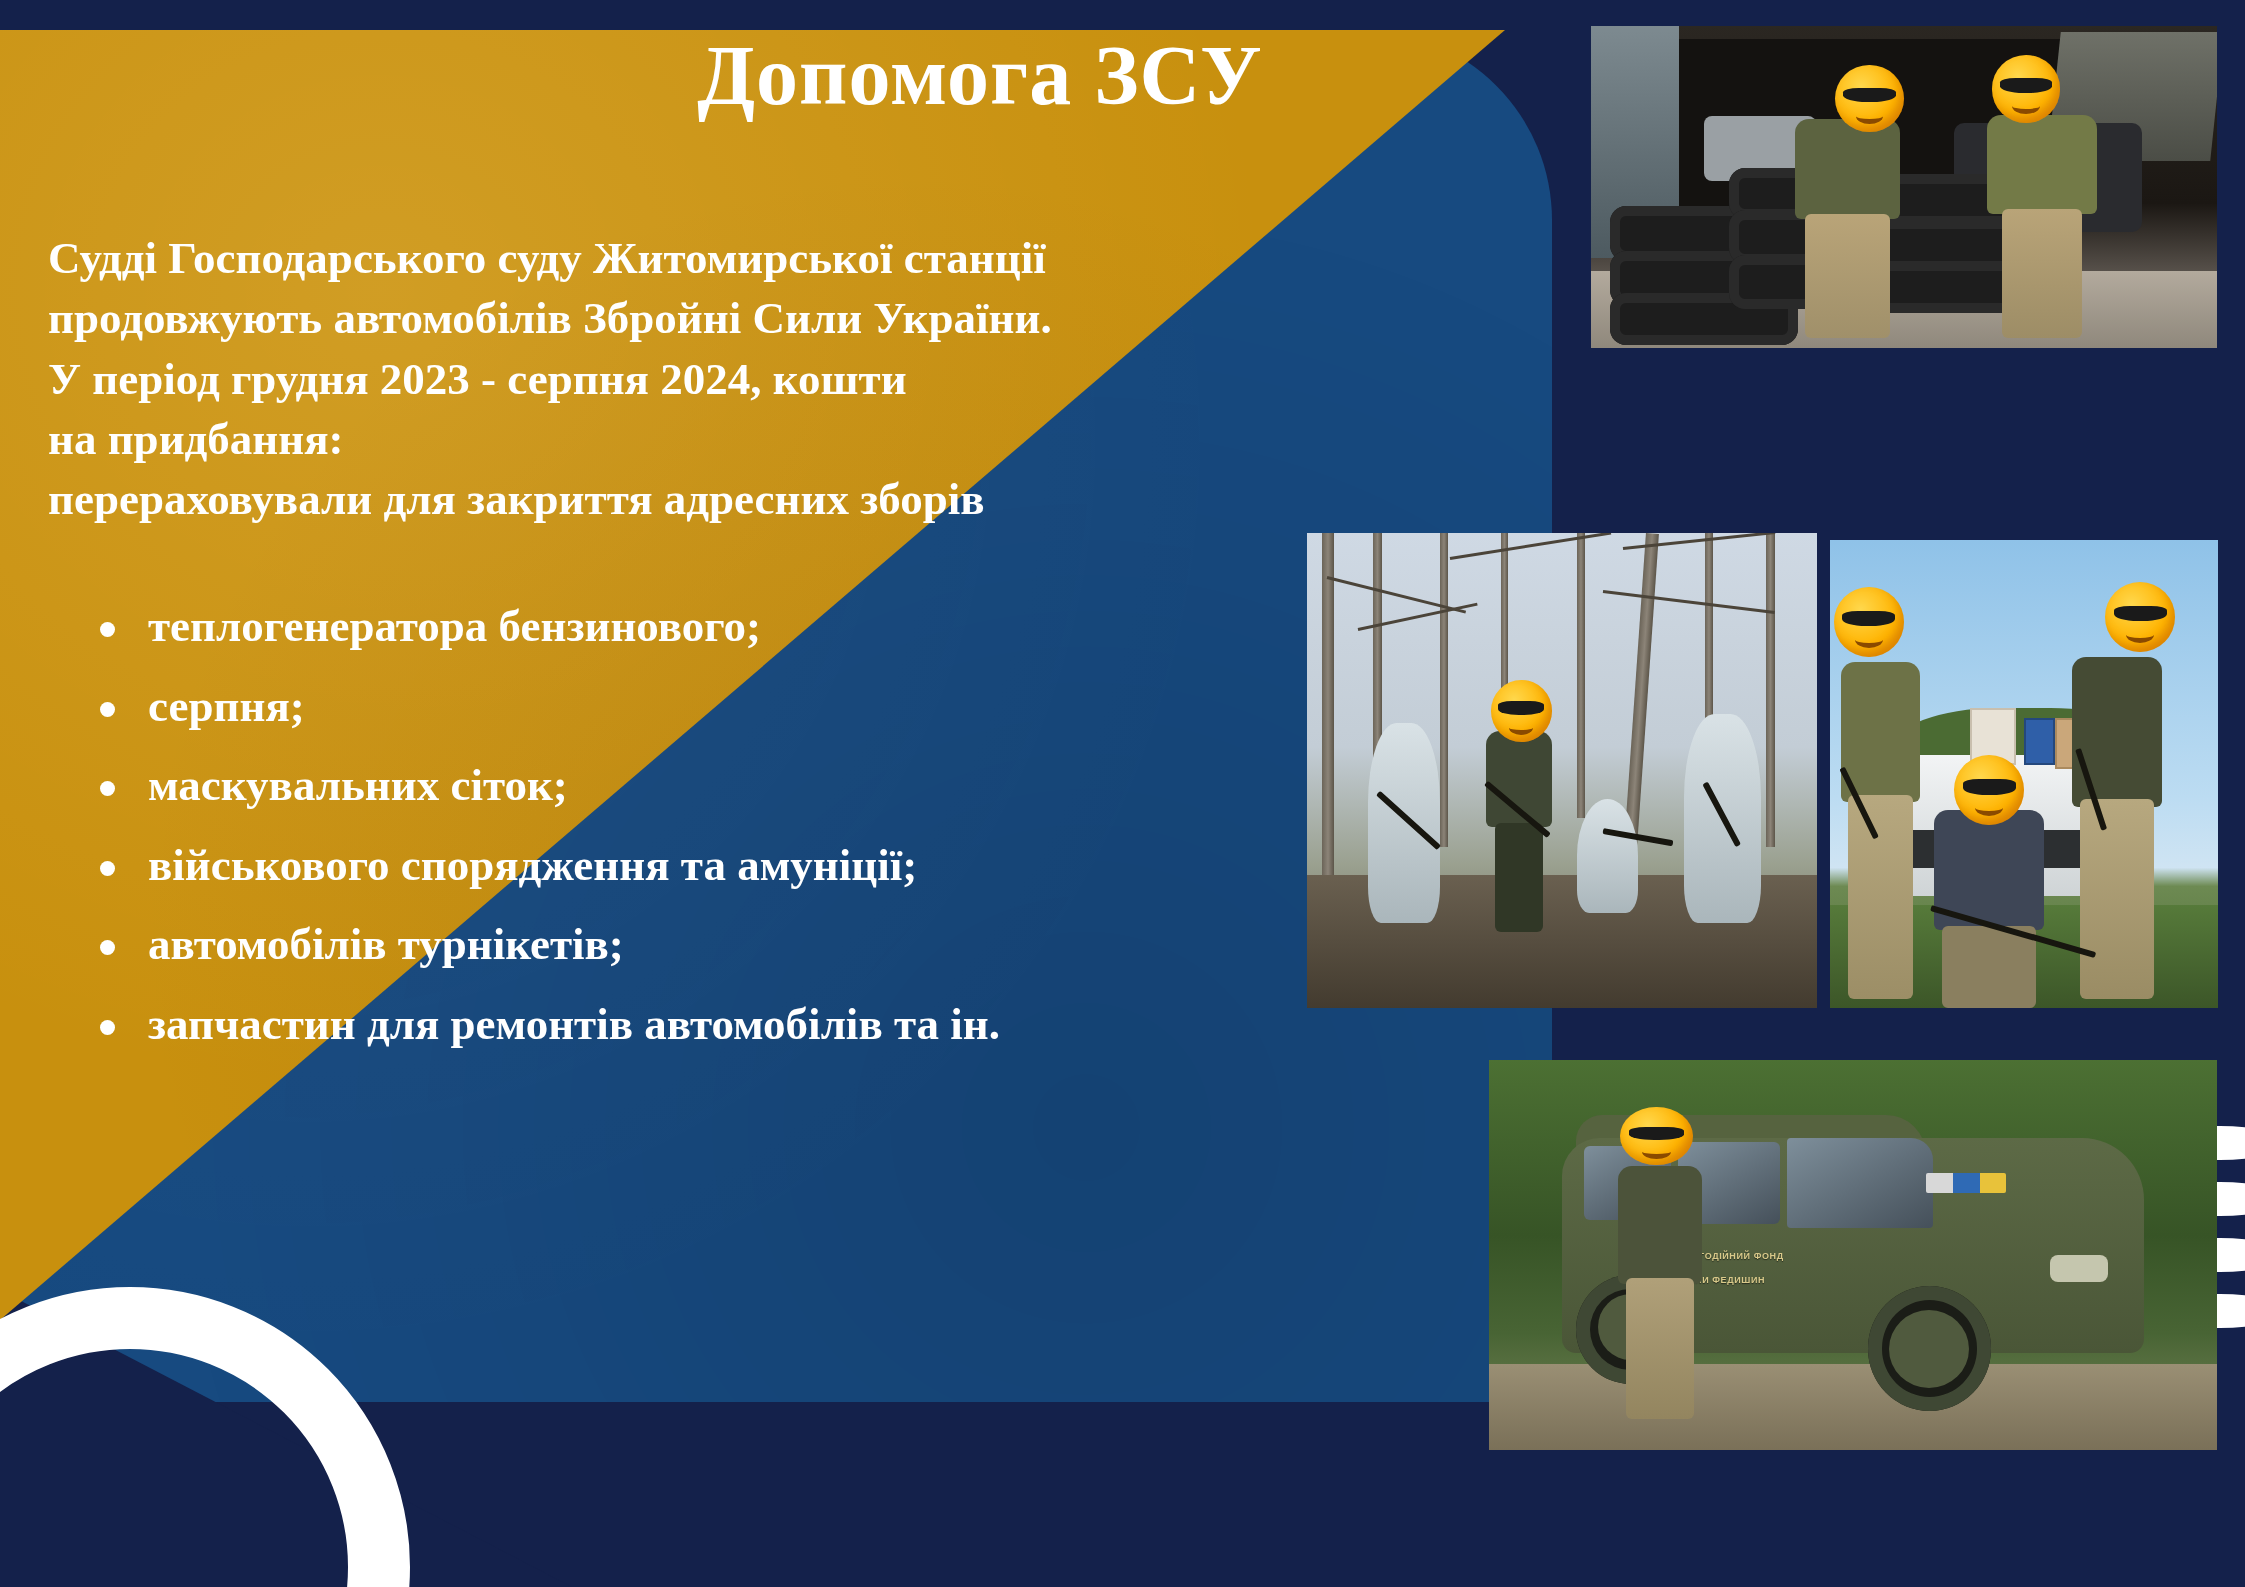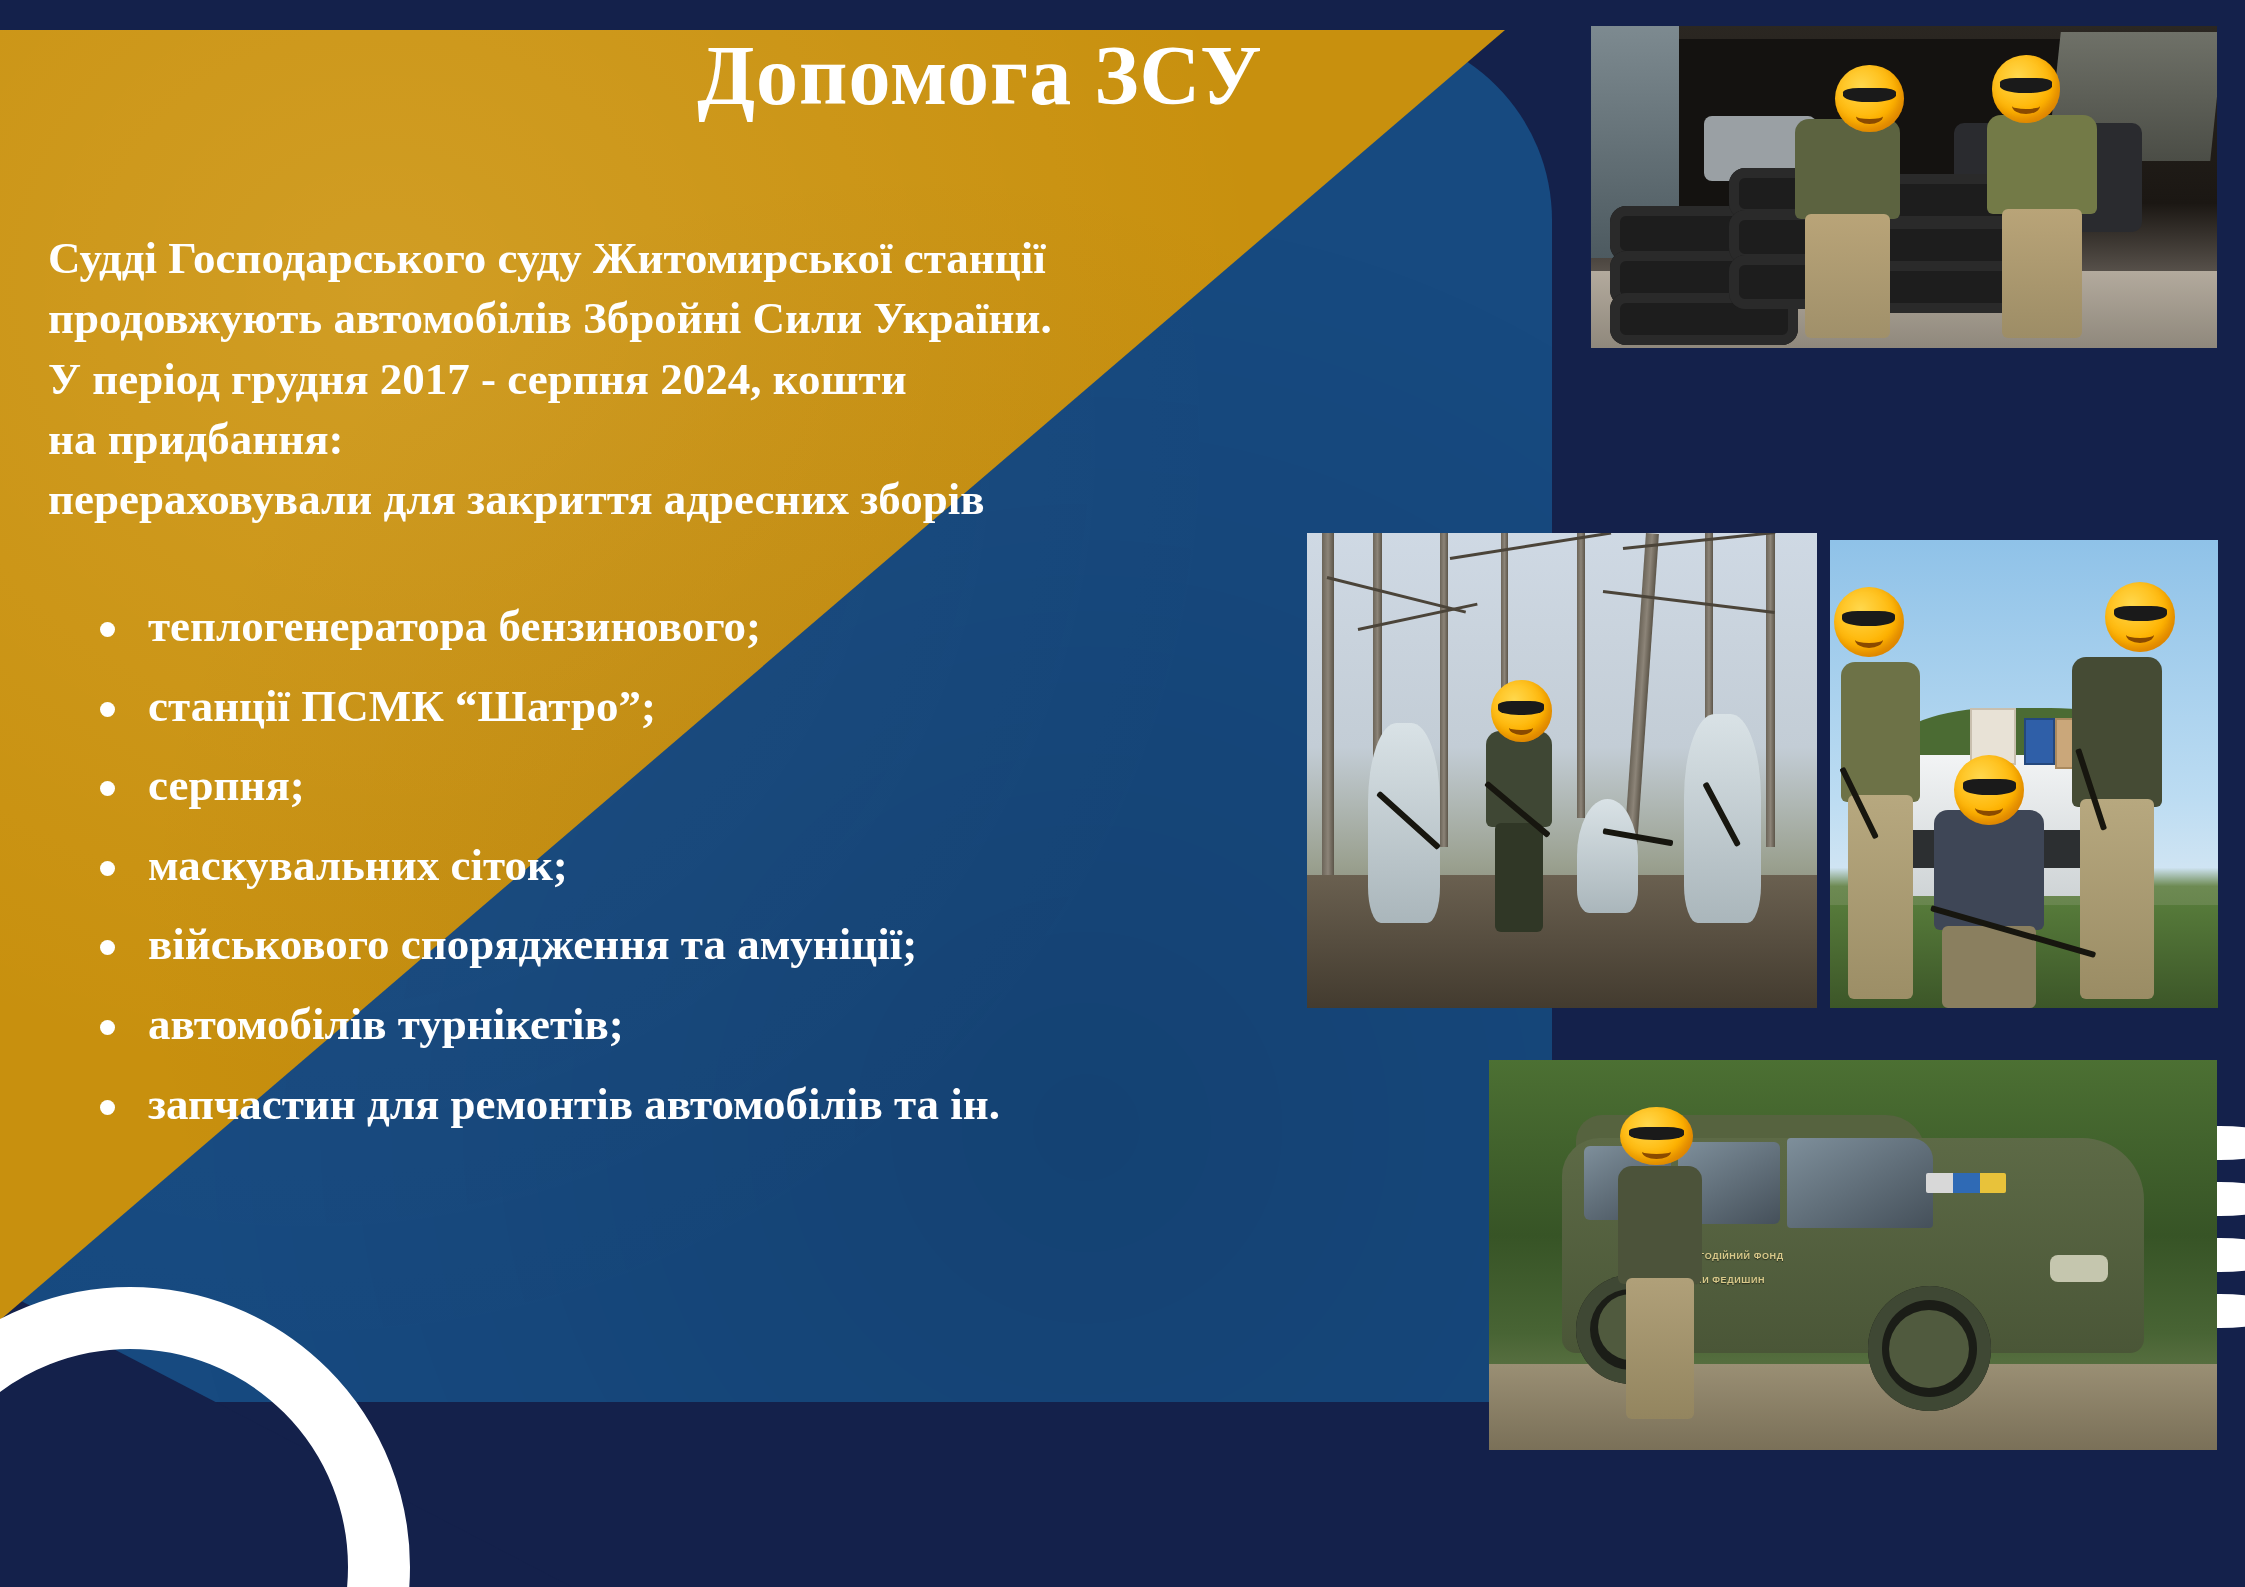--- a/index.html
+++ b/index.html
@@ -248,28 +248,27 @@
       <span></span>
       <span></span>
       <span></span>
   </div>
 
   <div class="title">Допомога ЗСУ</div>
 
   <div class="body-text">
     <p>Судді Господарського суду Житомирської станції</p>
     <p>продовжують автомобілів Збройні Сили України.</p>
-    <p>У період грудня 2017 - серпня 2024, кошти</p>
+    <p>У період грудня 2023 - серпня 2024, кошти</p>
     <p>на придбання:</p>
     <p>перераховували для закриття адресних зборів</p>
   </div>
 
   <ul class="bullets">
     <li>теплогенератора бензинового;</li>
-    <li>станції ПСМК “Шатро”;</li>
     <li>серпня;</li>
     <li>маскувальних сіток;</li>
     <li>військового спорядження та амуніції;</li>
     <li>автомобілів турнікетів;</li>
     <li>запчастин для ремонтів автомобілів та ін.</li>
   </ul>
 
   <div class="photo ph1">
     <div class="scene">
       <div class="p1-bg"></div>

